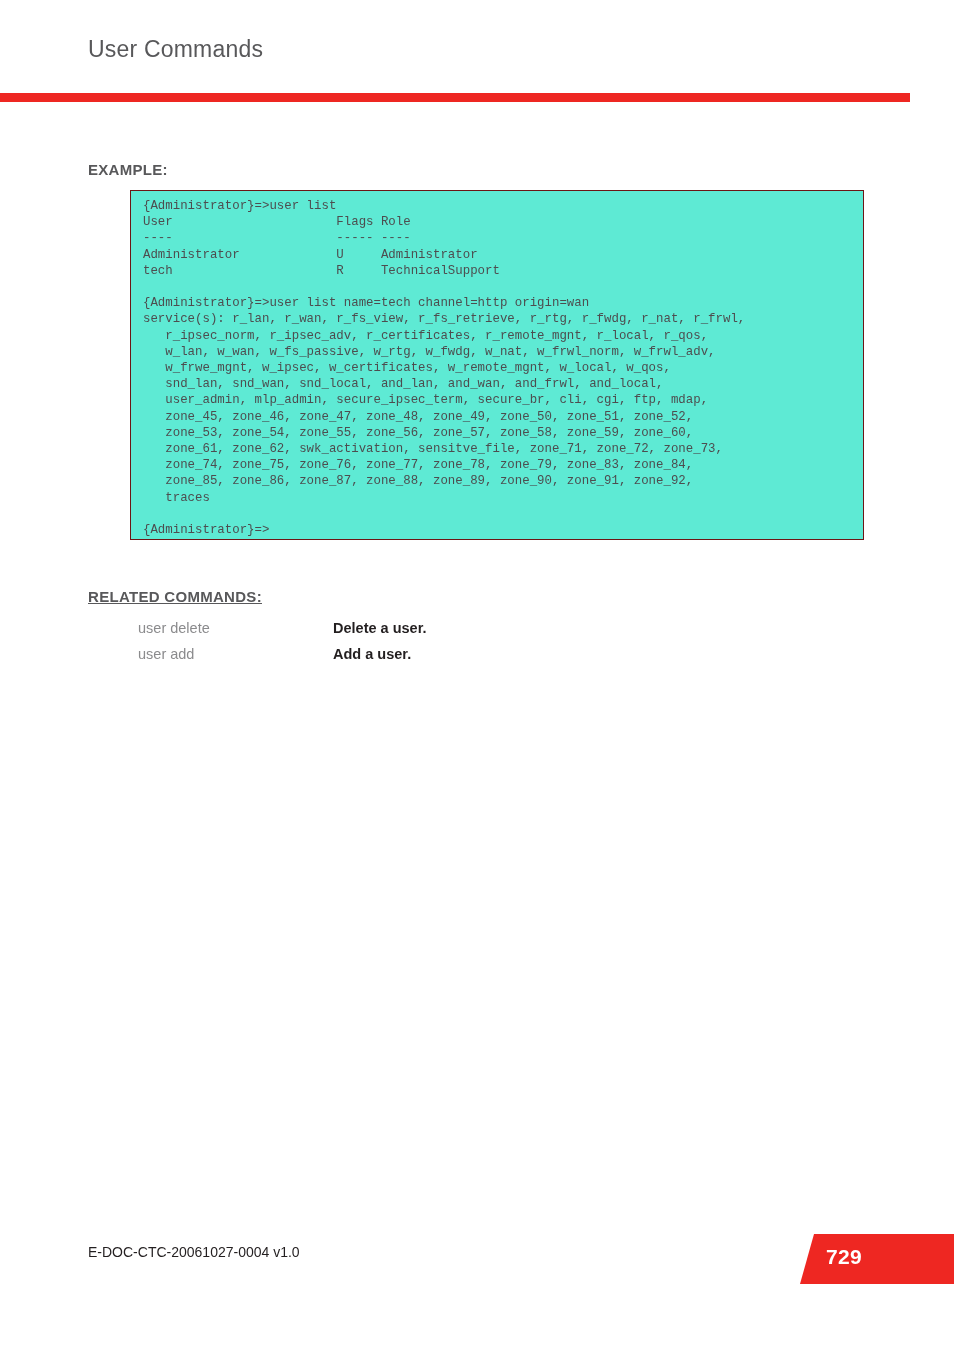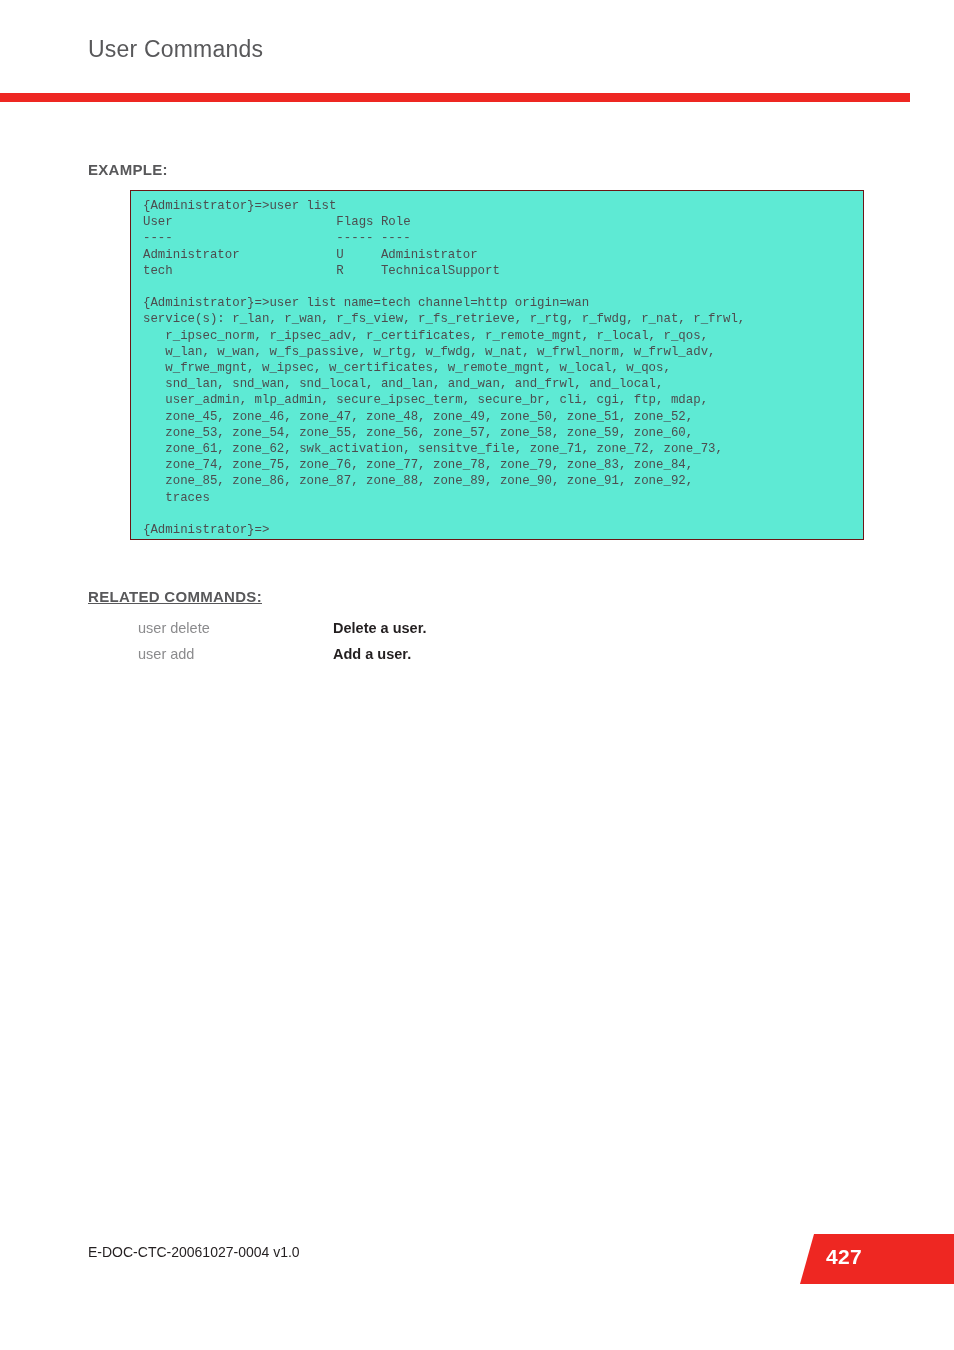--- a/index.html
+++ b/index.html
@@ -184,14 +184,14 @@
     <div class="related-cmd">user add</div>
     <div class="related-desc">Add a user.</div>
   </div>
 </div>
 
 <div id="page-footer">
   <div id="footer-doc-id">E-DOC-CTC-20061027-0004 v1.0</div>
 </div>
 
 <div id="page-number-badge">
-  <div id="page-number-text">427</div>
+  <div id="page-number-text">729</div>
 </div>
 
 </body></html>

